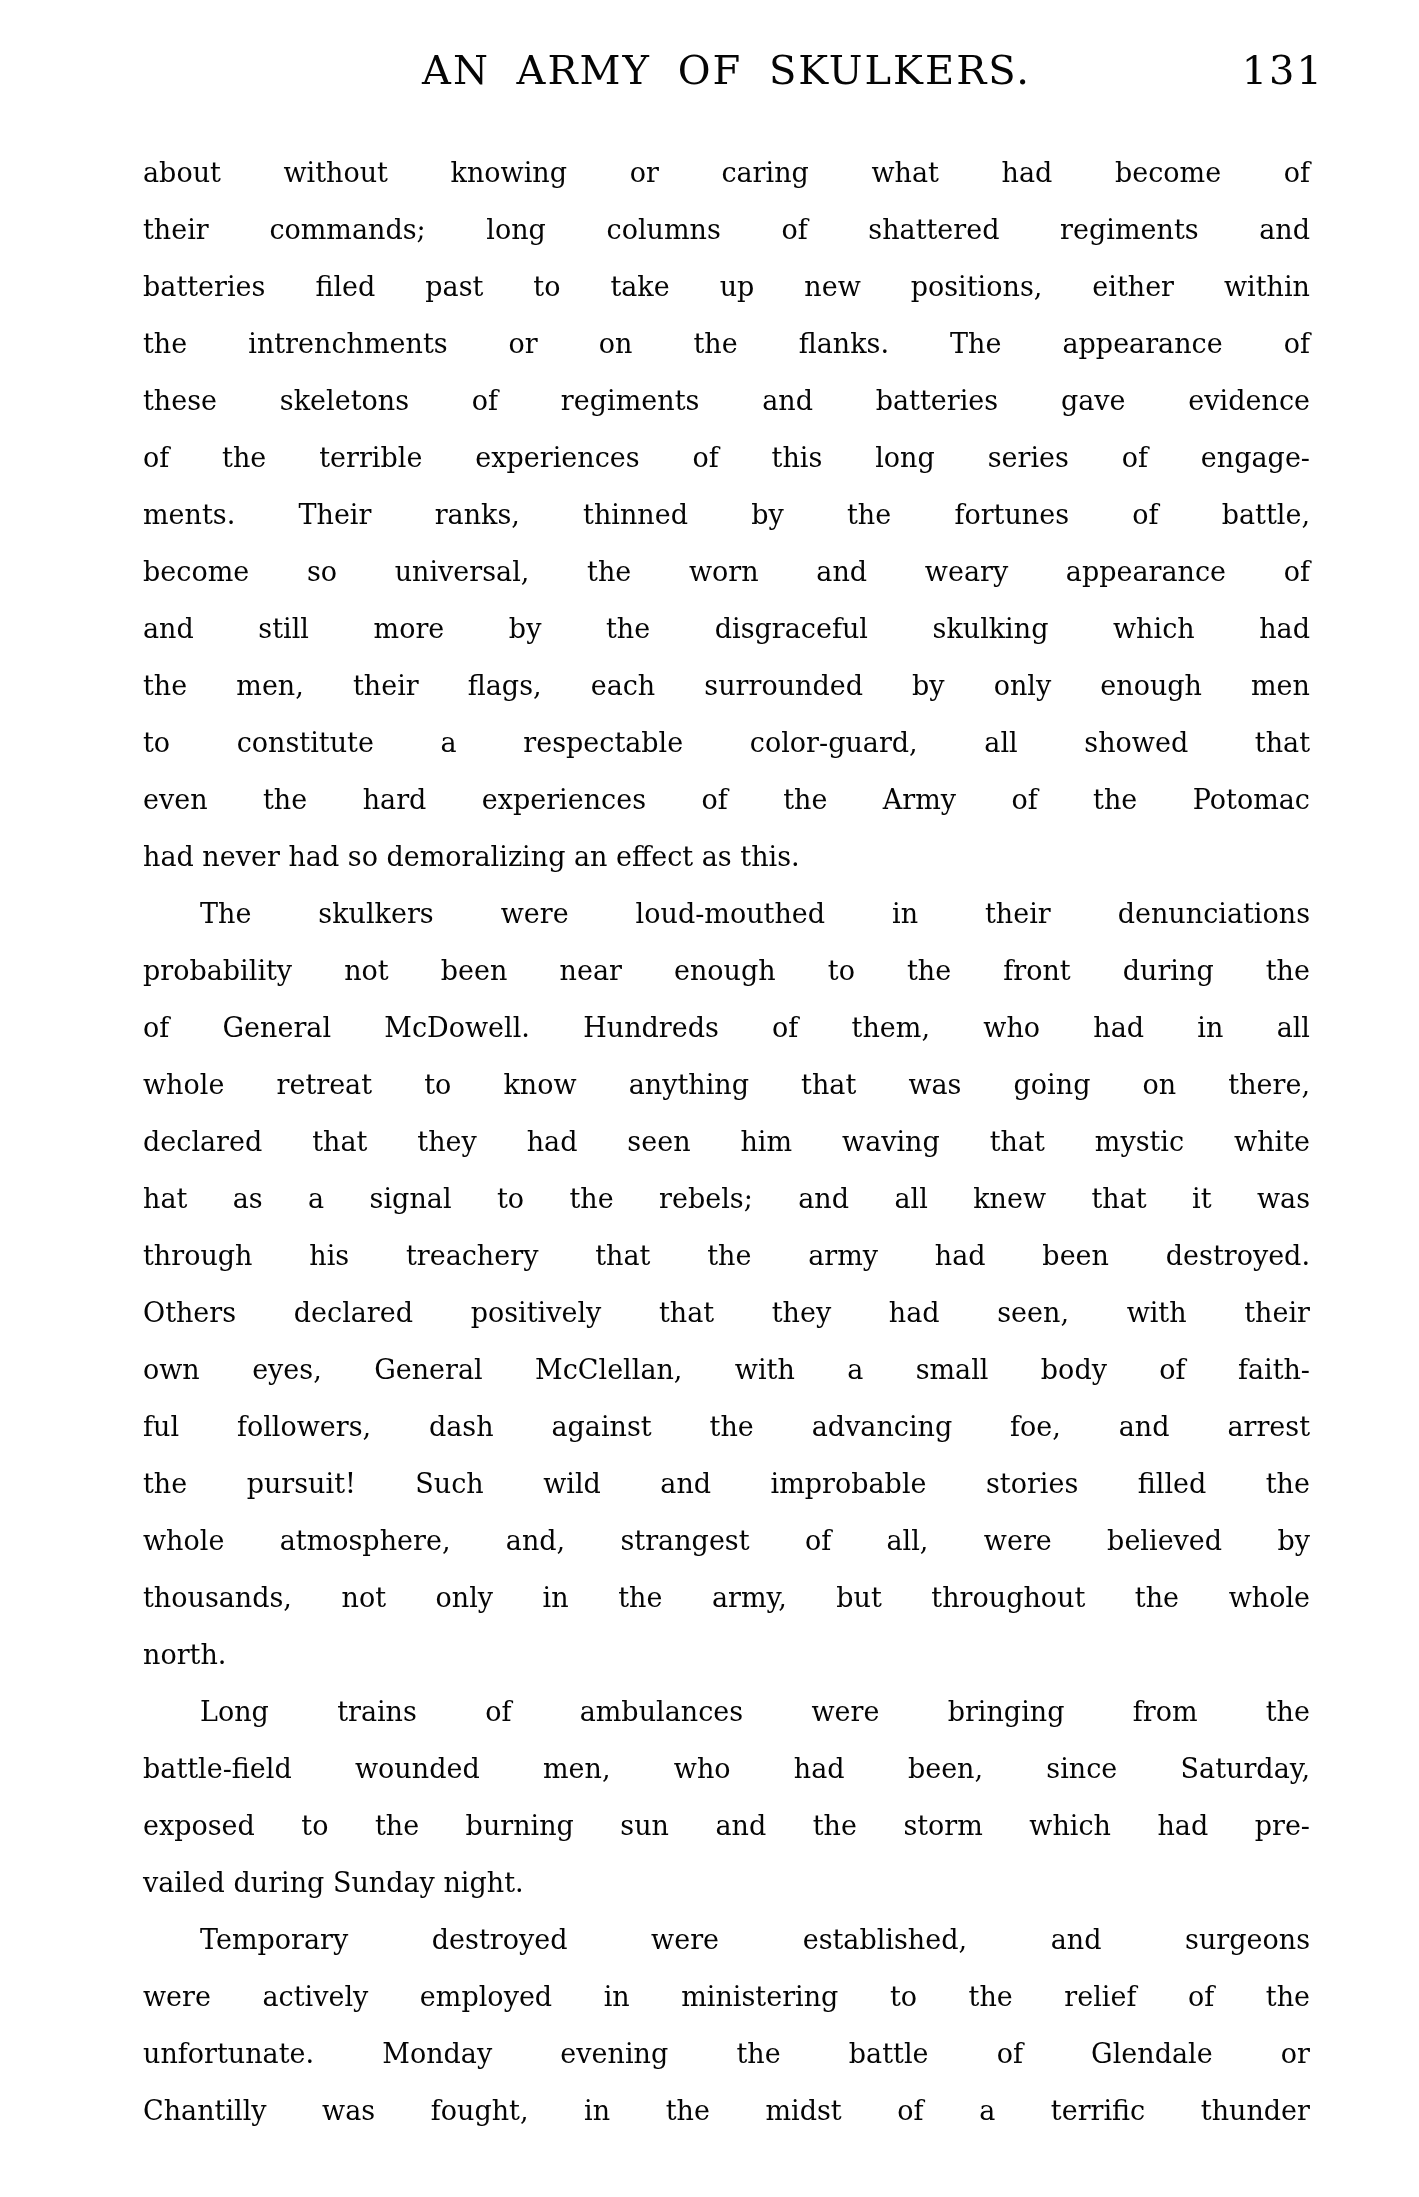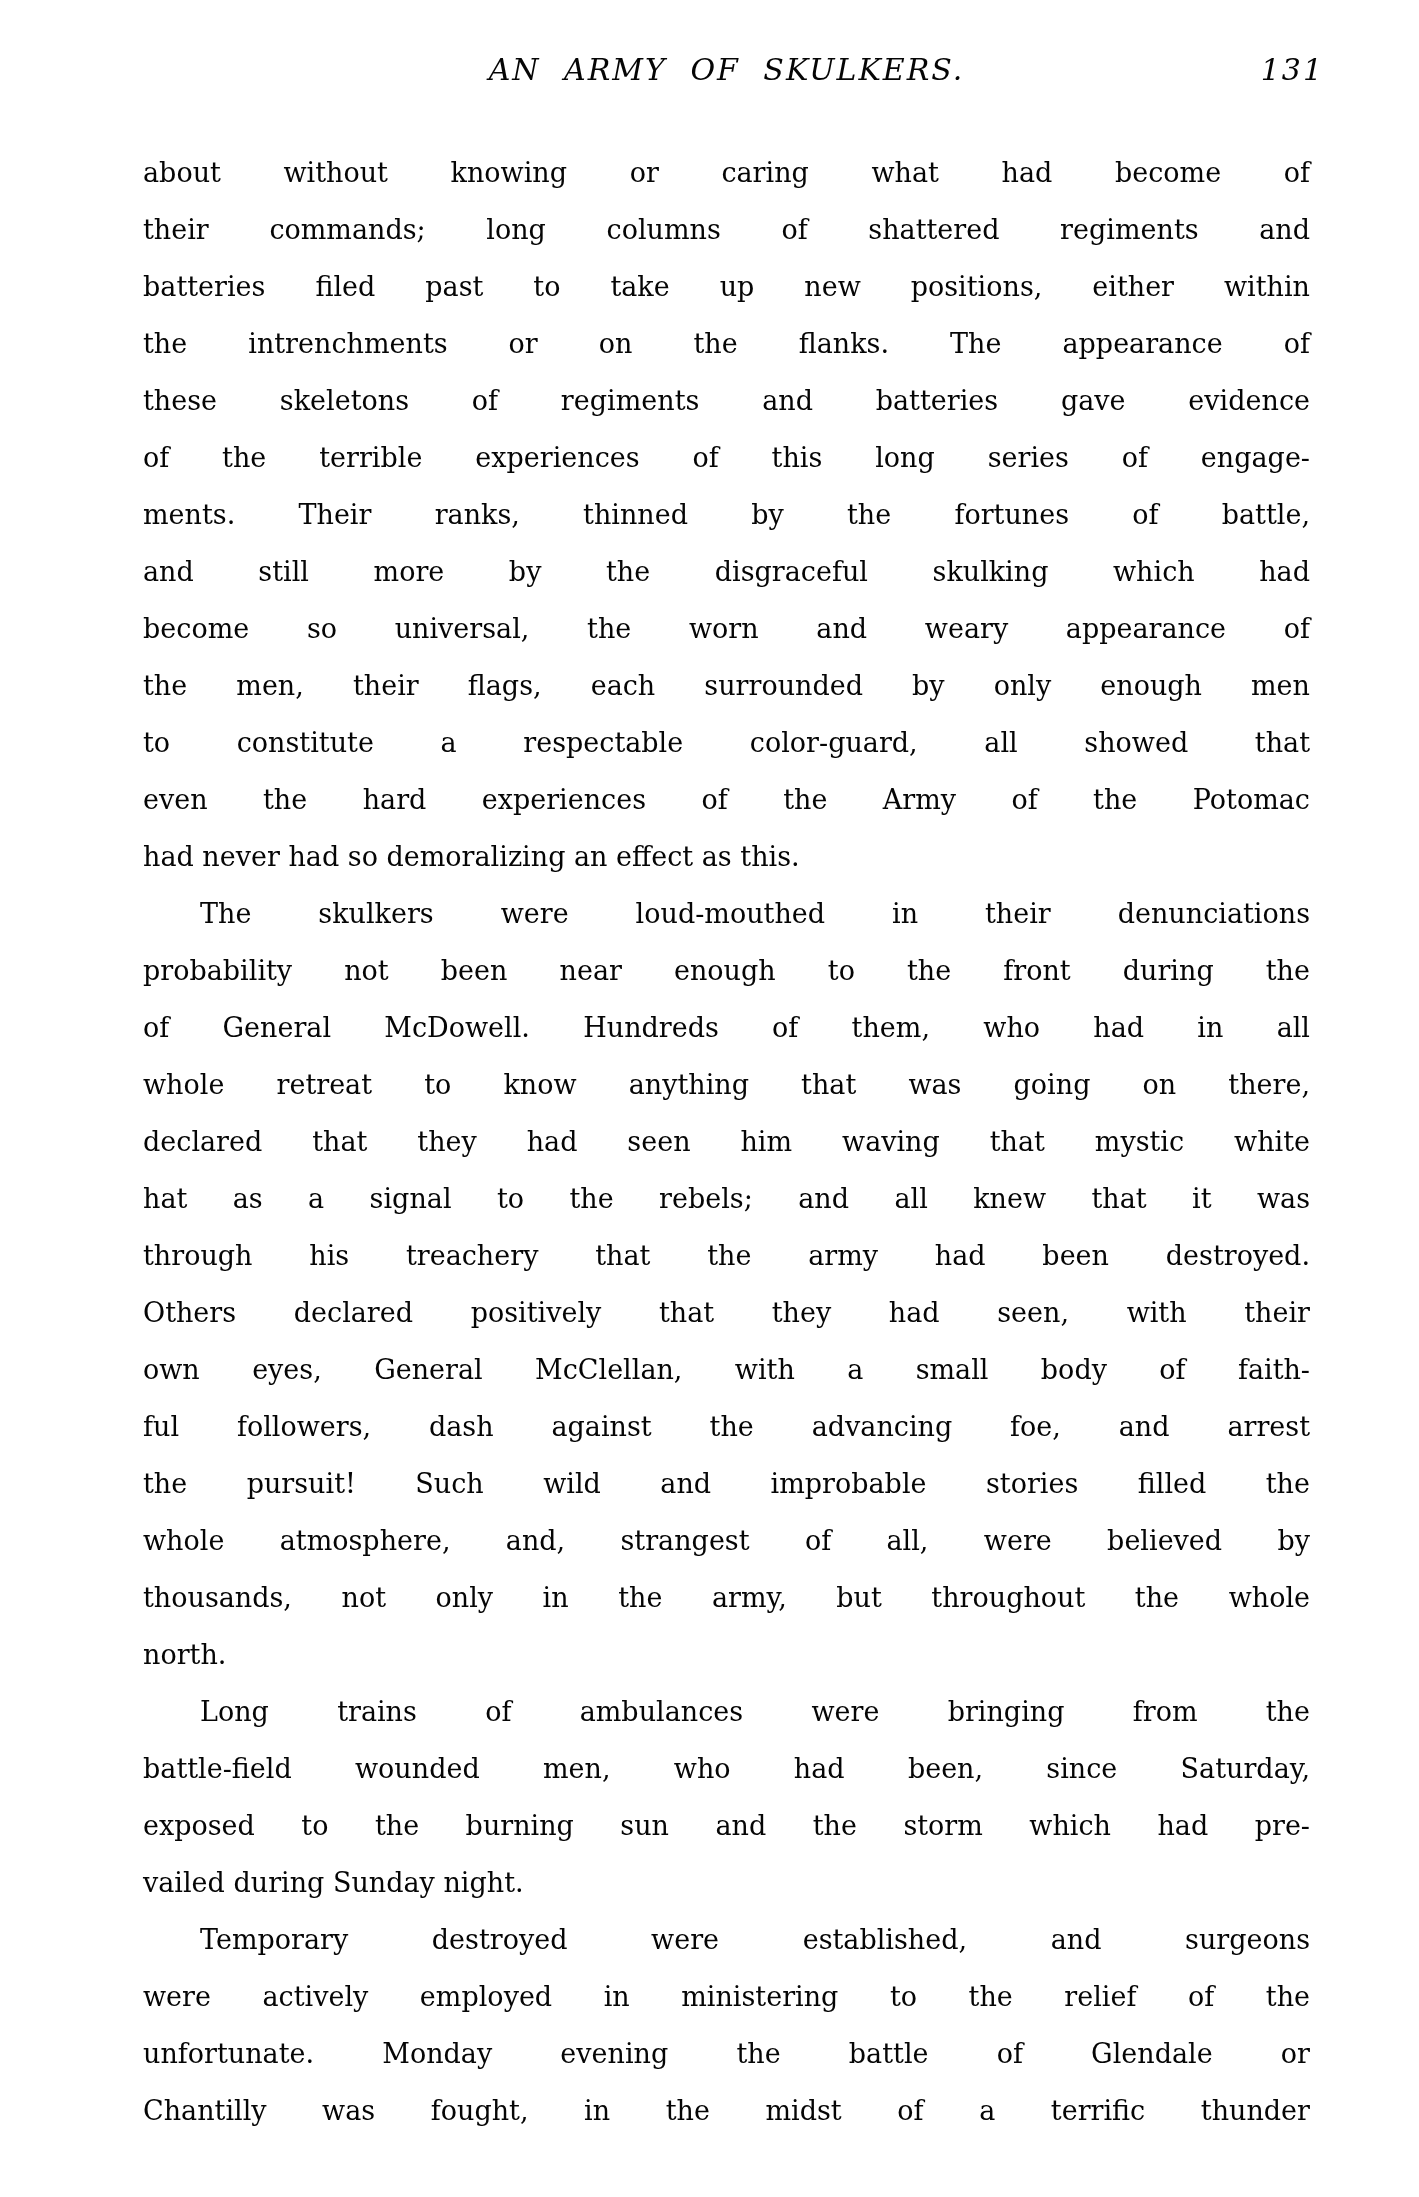--- a/index.html
+++ b/index.html
@@ -16,23 +16,22 @@
   }
   .page {
     position: relative;
     width: 1167px;
     margin-left: 143px;
     padding-top: 50px;
   }
   .page-header {
     position: relative;
     height: 40px;
-    font-size: 30px;
+    font-size: 40px;
     line-height: 40px;
-    font-style: italic;
   }
   .running-head {
     text-align: center;
     letter-spacing: 2px;
     word-spacing: 12px;
     font-weight: normal;
   }
   .page-number {
     position: absolute;
     right: -14px;
@@ -70,22 +69,22 @@
   </div>
   <div class="page-body">
       <div class="para">
         <div class="line">about without knowing or caring what had become of</div>
         <div class="line">their commands; long columns of shattered regiments and</div>
         <div class="line">batteries filed past to take up new positions, either within</div>
         <div class="line">the intrenchments or on the flanks. The appearance of</div>
         <div class="line">these skeletons of regiments and batteries gave evidence</div>
         <div class="line">of the terrible experiences of this long series of engage-</div>
         <div class="line">ments. Their ranks, thinned by the fortunes of battle,</div>
+        <div class="line">become so universal, the worn and weary appearance of</div>
         <div class="line">and still more by the disgraceful skulking which had</div>
-        <div class="line">become so universal, the worn and weary appearance of</div>
         <div class="line">the men, their flags, each surrounded by only enough men</div>
         <div class="line">to constitute a respectable color-guard, all showed that</div>
         <div class="line">even the hard experiences of the Army of the Potomac</div>
         <div class="line last">had never had so demoralizing an effect as this.</div>
       </div>
       <div class="para indent">
         <div class="line">The skulkers were loud-mouthed in their denunciations</div>
         <div class="line">probability not been near enough to the front during the</div>
         <div class="line">of General McDowell. Hundreds of them, who had in all</div>
         <div class="line">whole retreat to know anything that was going on there,</div>

